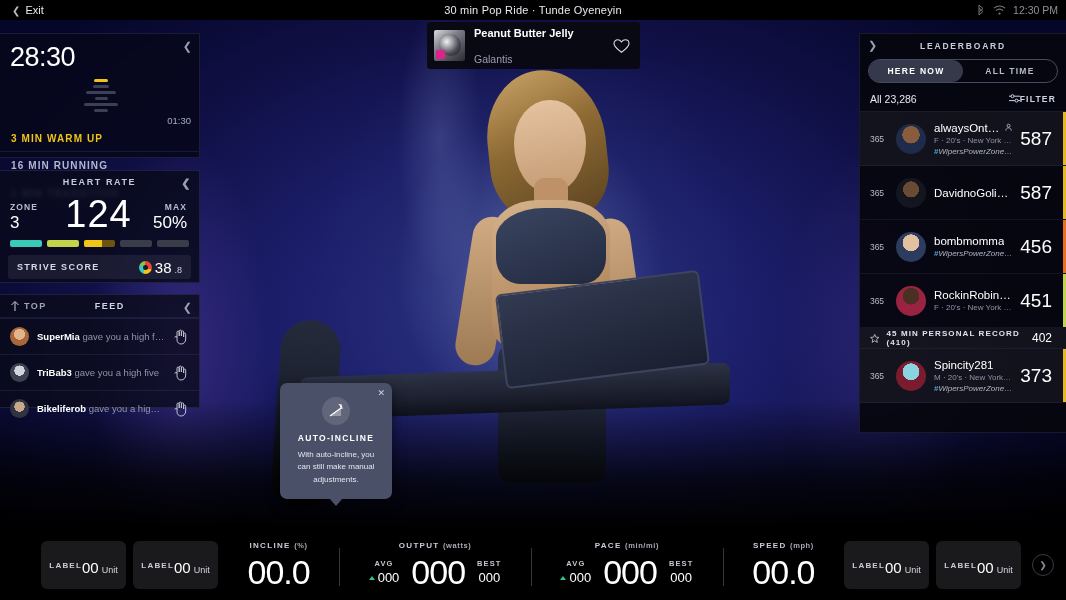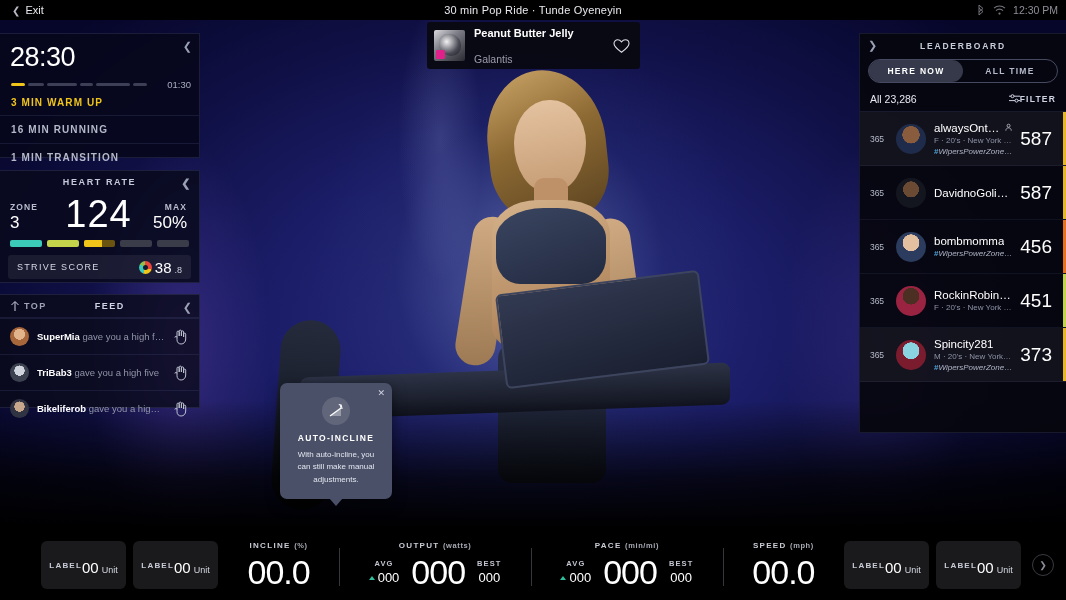--- a/index.html
+++ b/index.html
@@ -143,21 +143,21 @@
     backdrop-filter: blur(2px);
   }
   .panel-collapse {
     position:absolute; right:7px; top:7px; font-size:11px; color:#9aa0b5; cursor:pointer;
     line-height:1;
   }
 
   
   #workout-panel { top:33px; height:125px; background: rgba(7,8,28,.9); }
   .timer { font-size:27px; color:#fff; padding:8px 0 0 10px; letter-spacing:-.5px; font-weight:300; }
-  .seg-bar { display:flex; align-items:center; gap:3px; padding:6px 8px 0 11px; }
+  .seg-bar { display:flex; align-items:center; gap:3px; padding:6px 8px 0 11px;flex-direction:column; }
   .seg { height:3px; border-radius:2px; background:#3c3f56; }
   .seg.active { background:#f0c419; }
   .seg-time { margin-left:auto; font-size:9.5px; color:#a9adc0; padding-left:6px; }
   .seg-row {
     height:28px; display:flex; align-items:center; padding-left:11px;
     font-size:10px; letter-spacing:1.1px; font-weight:bold;
     border-top:1px solid rgba(120,130,190,.14);
   }
   .seg-row.current { color:#f0c419; border-top:none; height:25px; }
   .seg-row.next { color:#b4b8c9; }
@@ -175,21 +175,21 @@
   .hr-val { font-size:17px; color:#fff; font-weight:300; margin-top:1px; }
   .hr-big { flex:1 1 auto; text-align:center; font-size:38px; color:#fff; font-weight:200; line-height:1; letter-spacing:1px; }
   .zones { display:flex; gap:5px; padding:7px 10px 0 10px; }
   .zone-seg { flex:1; height:7px; border-radius:2px; background:#3a3c4a; overflow:hidden; }
   .zone-seg i { display:block; height:100%; }
   .strive {
     margin:8px 8px 0 8px; height:24px; border-radius:3px;
     background: rgba(255,255,255,.07);
     display:flex; align-items:center; padding:0 9px;
   }
-  .strive-lab { font-size:9px; letter-spacing:1.3px; color:#d6d9e4; font-weight:normal; }
+  .strive-lab { font-size:9px; letter-spacing:1.3px; color:#d6d9e4; font-weight:bold; }
   .strive-val { margin-left:auto; display:flex; align-items:baseline; gap:3px; color:#fff; }
   .strive-ring {
     width:13px; height:13px; border-radius:50%;
     background: conic-gradient(#e8453c 0deg 110deg, #f0c419 110deg 200deg, #3bc9b8 200deg 300deg, #8bc34a 300deg 360deg);
     position:relative; align-self:center;
   }
   .strive-ring:after { content:""; position:absolute; inset:4px; background:#16182b; border-radius:50%; }
   .strive-num { font-size:15px; font-weight:300; }
   .strive-dec { font-size:9px; color:#cfd2de; }
 
@@ -537,20 +537,27 @@
           <div class="lb-av v4"></div>
           <div class="lb-info">
             <div class="lb-name">
               <span class="n">RockinRobin720</span>
             </div>
             <div class="lb-meta">F · 20's · New York City, New...</div>
           </div>
           <div class="lb-score">451</div>
           <div class="zone-stripe" style="background:#c3d34a"></div>
         </div>
+        <div class="lb-pr">
+          <svg width="11" height="11" viewBox="0 0 12 12">
+            <path d="M6 .8 L7.5 4.3 L11.3 4.6 L8.4 7.1 L9.3 10.9 L6 8.9 L2.7 10.9 L3.6 7.1 L0.7 4.6 L4.5 4.3 Z" fill="none" stroke="#dfe2ec" stroke-width=".9"></path>
+          </svg>
+          <span class="lb-pr-txt">45 MIN PERSONAL RECORD (410)</span>
+          <span class="lb-pr-val">402</span>
+        </div>
         <div class="lb-row hl">
           <div class="lb-rank">365</div>
           <div class="lb-av v5"></div>
           <div class="lb-info">
             <div class="lb-name">
               <span class="n">Spincity281</span>
             </div>
             <div class="lb-meta">M · 20's · New York City, New...</div>
             <div class="lb-tag"><b>#</b>WipersPowerZonePock</div>
           </div>

